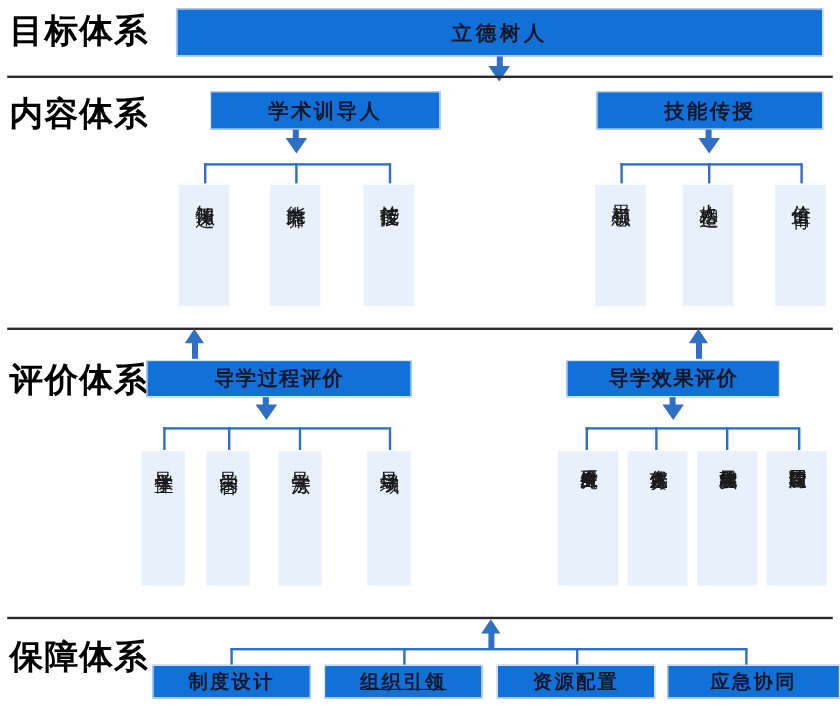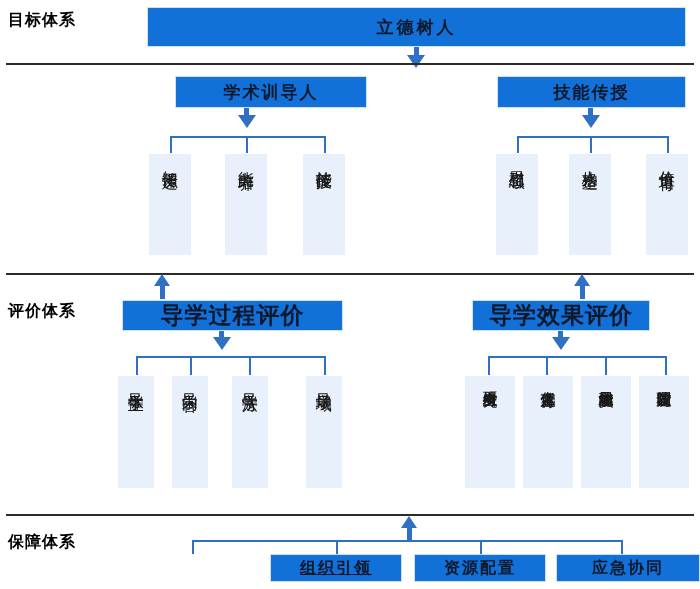--- a/index.html
+++ b/index.html
@@ -15,21 +15,21 @@
 
   
   .divider{
     position:absolute;left:6px;width:688px;height:0;
     border-top:2.5px solid #2b2b2b;
   }
 
   
   .tier-label{
     position:absolute;
-    font-size:16px;
+    font-size:28px;
     font-weight:bold;
     letter-spacing:1px;
     color:#000000;
     white-space:nowrap;
     line-height:1;
   }
 
   
   .bluebox{
     position:absolute;
@@ -39,21 +39,21 @@
     display:flex;
     align-items:center;
     justify-content:center;
     color:#0f172a;
     font-weight:bold;
     letter-spacing:2px;
     white-space:nowrap;
   }
   .bluebox.goal{font-size:17px;letter-spacing:3px;}
   .bluebox.content-head{font-size:17px;letter-spacing:2px;}
-  .bluebox.eval-head{font-size:23px;letter-spacing:1px;}
+  .bluebox.eval-head{font-size:17px;letter-spacing:1px;}
   .bluebox.support{font-size:16px;letter-spacing:2px;}
 
   
   .vbox{
     position:absolute;
     background:#e8f0fb;
     border:1px solid #ffffff;
     box-sizing:border-box;
     display:flex;
     align-items:flex-start;
@@ -98,20 +98,21 @@
 
   <div class="tier-label" style="left:8px;top:12px;">目标体系</div>
 
   <div class="bluebox goal" style="left:147px;top:7px;width:539px;height:40px;">立德树人</div>
 
   <div class="stem" style="left:414px;top:47px;height:12px;"></div>
   <div class="arrow-down" style="left:407px;top:55px;"></div>
 
   <div class="divider" style="top:63px;"></div>
 
+  <div class="tier-label" style="left:8px;top:81px;">内容体系</div>
 
   <div class="bluebox content-head" style="left:151px;top:76px;width:192px;height:32px;margin-left:24px;">学术训导人</div>
   <div class="stem" style="left:244px;top:108px;height:10px;"></div>
   <div class="arrow-down" style="left:238px;top:115px;"></div>
 
   <div class="hline" style="left:170px;top:136px;width:155px;"></div>
   <div class="vline" style="left:170px;top:136px;height:18px;"></div>
   <div class="vline" style="left:246px;top:136px;height:18px;"></div>
   <div class="vline" style="left:324px;top:136px;height:18px;"></div>
 
@@ -205,17 +206,18 @@
 
   <div class="stem" style="left:407px;top:527px;height:14px;"></div>
   <div class="arrow-up" style="left:401px;top:516px;"></div>
 
   <div class="hline" style="left:192px;top:540px;width:430px;"></div>
   <div class="vline" style="left:192px;top:540px;height:14px;"></div>
   <div class="vline" style="left:336px;top:540px;height:14px;"></div>
   <div class="vline" style="left:480px;top:540px;height:14px;"></div>
   <div class="vline" style="left:621px;top:540px;height:14px;"></div>
 
+  <div class="bluebox support" style="left:127px;top:554px;width:132px;height:28px;">制度设计</div>
   <div class="bluebox support" style="left:270px;top:554px;width:132px;height:28px;text-decoration:underline;">组织引领</div>
   <div class="bluebox support" style="left:414px;top:554px;width:132px;height:28px;">资源配置</div>
   <div class="bluebox support" style="left:556px;top:554px;width:144px;height:28px;">应急协同</div>
 
 </div>
 
 </body></html>

